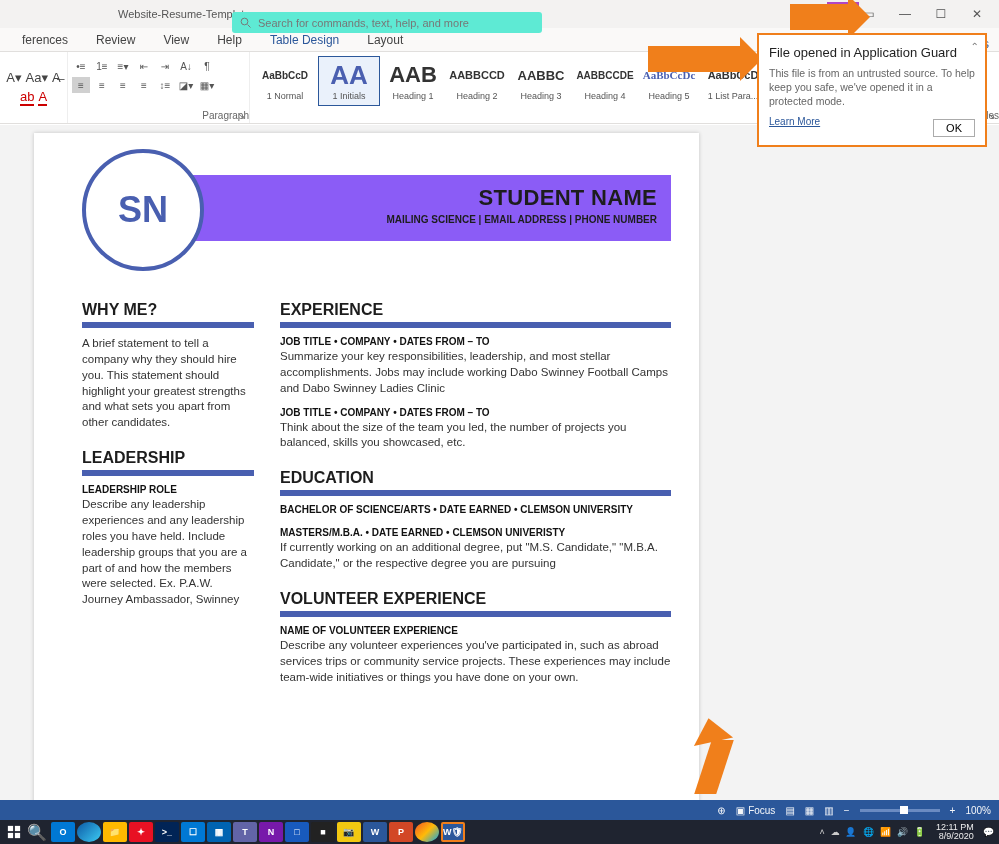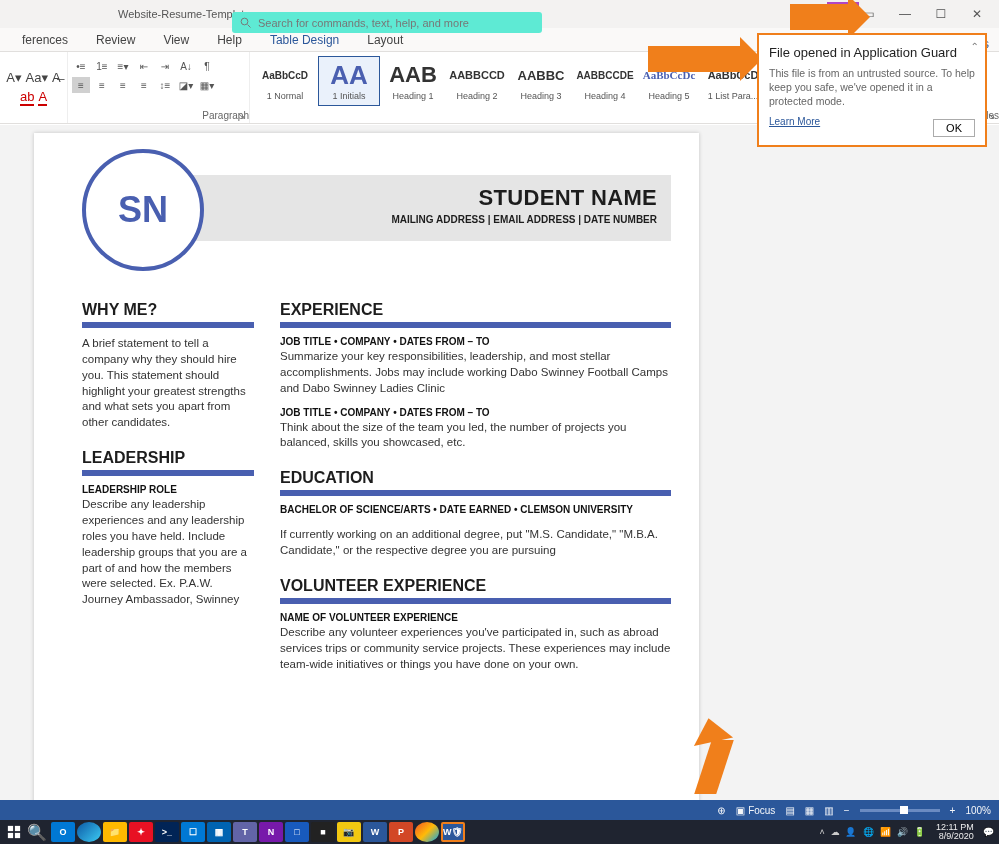--- a/index.html
+++ b/index.html
@@ -54,21 +54,21 @@
   .arrow-top1::after { border-left-color:#f07f1b; }
   .arrow-top2 { top:46px; left:648px; width:94px;}
   .arrow-diag { position:absolute; bottom:50px; left:695px; width:34px; height:70px; z-index:40;}
   .arrow-diag .body { position:absolute; left:8px; bottom:0; width:22px; height:54px; background:#f07f1b; transform:skewX(-18deg);}
   .arrow-diag .head { position:absolute; left:-4px; top:-6px; width:0; height:0; border-bottom:24px solid #f07f1b; border-left:20px solid transparent; border-right:20px solid transparent; transform:rotate(-12deg);}
 
   
   .doc-area { position:absolute; top:125px; left:0; right:0; bottom:24px; background:#f3f3f3; overflow:hidden;}
   .page { position:absolute; left:34px; top:8px; width:665px; height:680px; background:#fff; box-shadow:0 0 4px rgba(0,0,0,0.2); padding:22px 28px 10px 48px; font-family: "Times New Roman", serif; color:#222; font-size:12px;}
   .banner { position:relative; height:112px; margin-bottom:34px;}
-  .banner .bar { position:absolute; left:82px; top:20px; right:0; height:66px; background:#e5e5e5; color:#1d1d1d; text-align:right; padding:10px 14px 0 0;}
+  .banner .bar { position:absolute; left:82px; top:20px; right:0; height:66px; background:#8b5cf6; color:#1d1d1d; text-align:right; padding:10px 14px 0 0;}
   .banner .bar h1 { font-family:Arial,sans-serif; font-weight:900; font-size:22px; letter-spacing:0.3px; color:#1d1d1d;}
   .banner .bar .sub { font-family:Arial,sans-serif; font-size:10px; font-weight:bold; color:#1d1d1d; margin-top:3px;}
   .banner .circle { position:absolute; left:0; top:-6px; width:122px; height:122px; border-radius:50%; background:#fff; border:4px solid #495fb0; display:flex; align-items:center; justify-content:center;}
   .banner .circle span { font-family:Arial,sans-serif; font-weight:900; font-size:36px; color:#495fb0;}
   .cols { display:flex; gap:26px;}
   .col-left { width:172px;}
   .col-right { flex:1;}
   .sec-title { font-family:Arial,sans-serif; font-weight:900; font-size:16px; color:#1d1d1d; margin-bottom:3px;}
   .sec-bar { height:6px; background:#495fb0; margin-bottom:8px;}
   .body-text { font-size:11.5px; line-height:1.38; color:#333;}
@@ -216,21 +216,21 @@
   <a href="#">Learn More</a>
   <button class="ok">OK</button>
   <div style="clear:both"></div>
 </div>
 
 <div class="doc-area">
   <div class="page">
     <div class="banner">
       <div class="bar">
         <h1>STUDENT NAME</h1>
-        <div class="sub">MAILING ADDRESS | EMAIL ADDRESS | DATE NUMBER</div>
+        <div class="sub">MAILING SCIENCE | EMAIL ADDRESS | PHONE NUMBER</div>
       </div>
       <div class="circle">
           <span>SN</span>
         </div>
     </div>
 
     <div class="cols">
       <div class="col-left">
         <div class="block">
           <div class="sec-title">WHY ME?</div>
@@ -253,20 +253,21 @@
           <div class="body-text">Summarize your key responsibilities, leadership, and most stellar accomplishments. Jobs may include working Dabo Swinney Football Camps and Dabo Swinney Ladies Clinic</div>
           <div style="height:10px"></div>
           <div class="subhead">JOB TITLE • COMPANY • DATES FROM – TO</div>
           <div class="body-text">Think about the size of the team you led, the number of projects you balanced, skills you showcased, etc.</div>
         </div>
         <div class="block">
           <div class="sec-title">EDUCATION</div>
           <div class="sec-bar"></div>
           <div class="subhead">BACHELOR OF SCIENCE/ARTS • DATE EARNED • CLEMSON UNIVERSITY</div>
           <div style="height:10px"></div>
+          <div class="subhead">MASTERS/M.B.A. • DATE EARNED • CLEMSON UNIVERISTY</div>
           <div class="body-text">If currently working on an additional degree, put "M.S. Candidate," "M.B.A. Candidate," or the respective degree you are pursuing</div>
         </div>
         <div class="block">
           <div class="sec-title">VOLUNTEER EXPERIENCE</div>
           <div class="sec-bar"></div>
           <div class="subhead">NAME OF VOLUNTEER EXPERIENCE</div>
           <div class="body-text">Describe any volunteer experiences you've participated in, such as abroad services trips or community service projects. These experiences may include team-wide initiatives or things you have done on your own.</div>
         </div>
       </div>
     </div>

